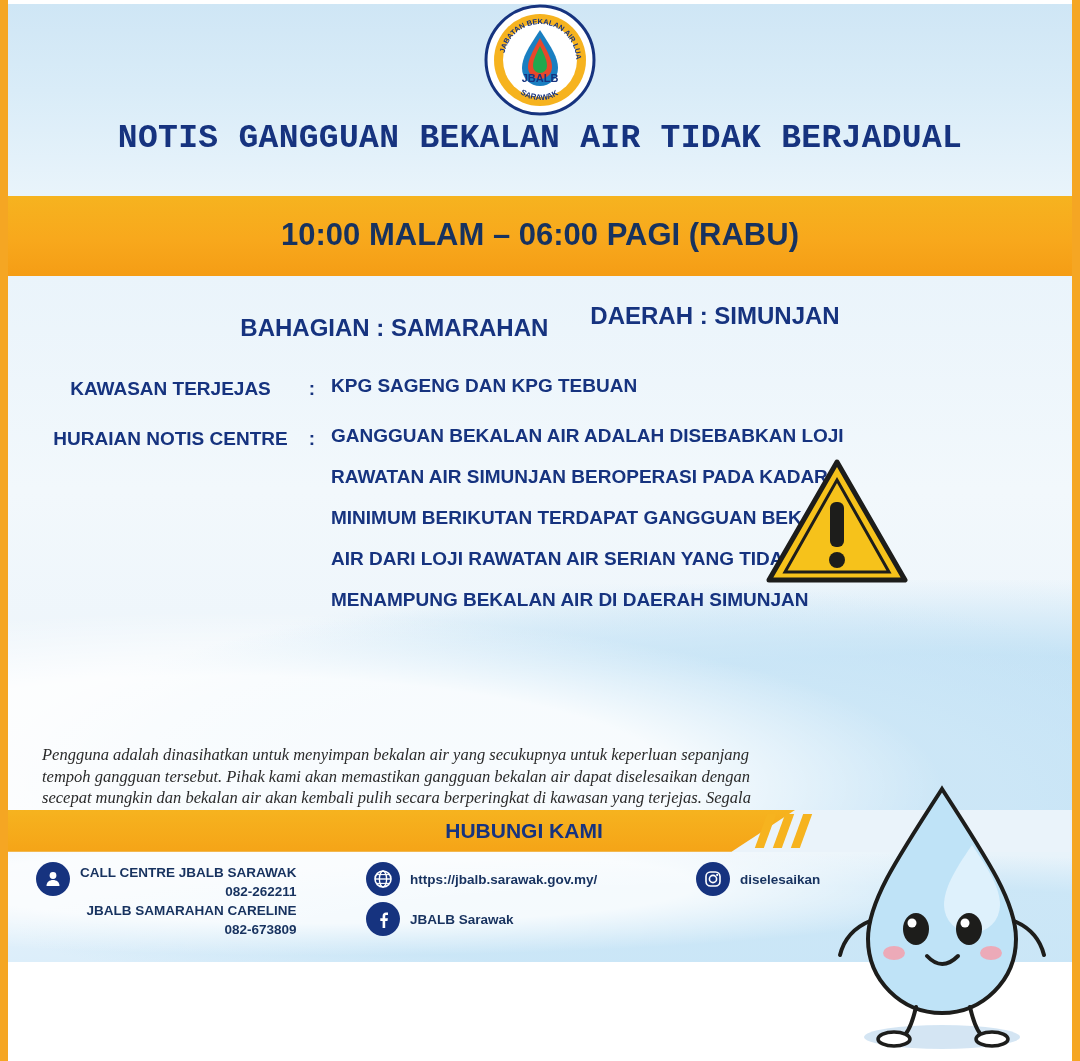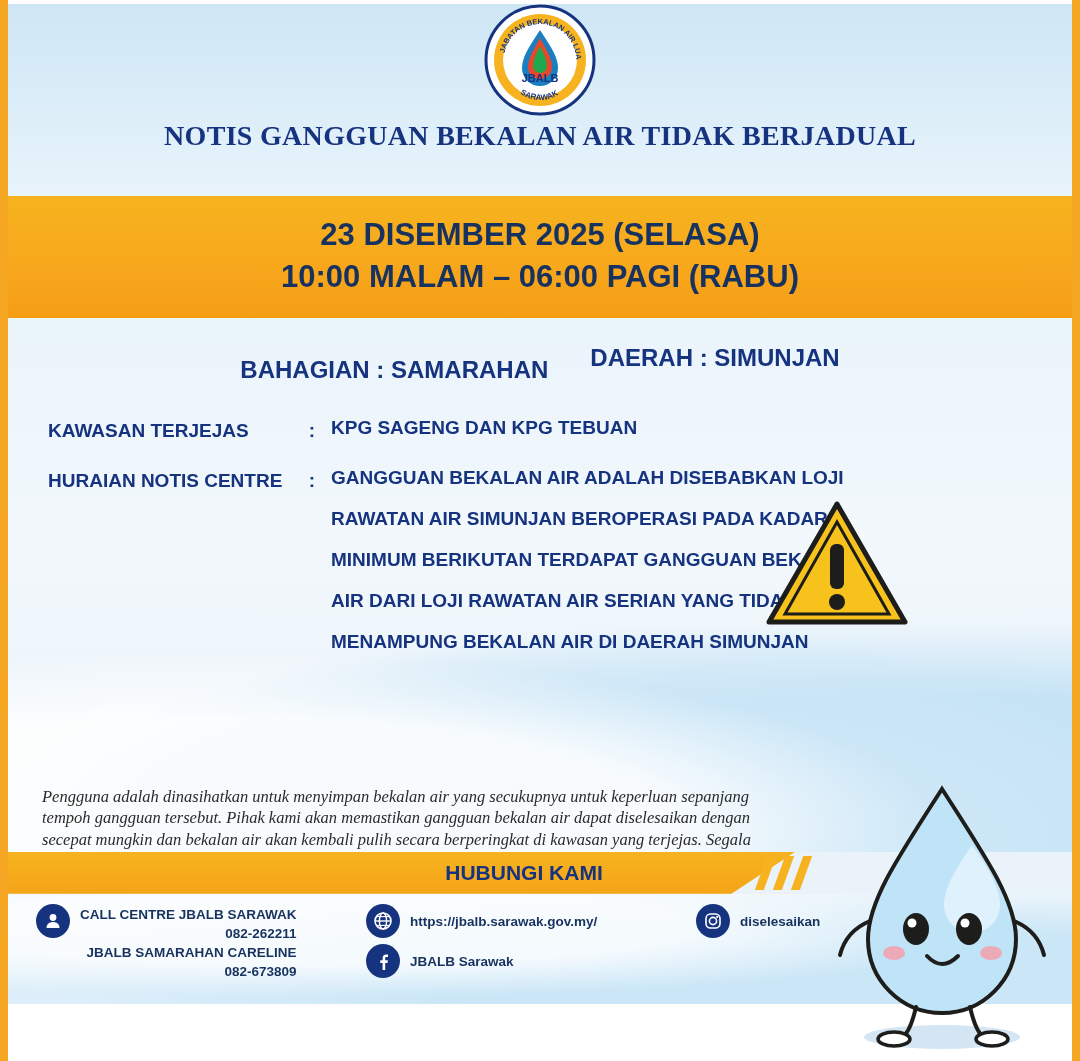--- a/index.html
+++ b/index.html
@@ -21,24 +21,24 @@
     height:192px;
     background:linear-gradient(180deg,#cfe6f5 0%,#d9ecf8 45%,#e9f4fb 100%);
     text-align:center;
   }
   .logo{
     width:112px;height:112px;margin:4px auto 0;
     position:relative;
   }
   .logo svg{display:block;}
   .title{
-    font-size:28px;font-weight:bold;color:#16337f;
+    font-size:33px;font-weight:bold;color:#16337f;
     letter-spacing:0.3px;
     margin-top:4px;
-    font-family:Liberation Serif, serif;
+    font-family:Liberation Mono, monospace;
   }
   
   .dateband{
     background:linear-gradient(180deg,#f6b31f 0%,#f8a81c 55%,#f59d15 100%);
     padding:18px 0 20px;
     text-align:center;
     color:#1d1d1d;
   }
   .dateband .l1{font-size:31px;font-weight:bold;line-height:1.35;color:#17325f;}
   .dateband .l2{font-size:31px;font-weight:bold;line-height:1.35;color:#17325f;}
@@ -63,21 +63,21 @@
   .region-row .itm{
     font-size:24px;font-weight:bold;color:#16337f;white-space:nowrap;
   }
   .bahagian{margin-top:12px;}
   .info{
     margin:28px 0 0 0;padding:0 40px;
     position:relative;
   }
   .row{display:flex;align-items:flex-start;margin-bottom:26px;}
   .lbl{
-    width:245px;text-align:left;
+    width:245px;text-align:center;
     font-size:19px;font-weight:bold;color:#16337f;
     padding-top:2px;
   }
   .colon{width:38px;text-align:center;font-size:19px;font-weight:bold;color:#16337f;padding-top:2px;}
   .val{
     font-size:19px;font-weight:bold;color:#16337f;
     line-height:1.0;
   }
   .val .line{margin-bottom:22px;}
   .val .line:last-child{margin-bottom:0;}
@@ -167,21 +167,20 @@
         <path id="arcBot" d="M22 62 A34 34 0 0 0 90 62" fill="none"></path>
         <text font-size="8" font-weight="bold" fill="#16337f" font-family="Liberation Sans, sans-serif">
           <textPath href="#arcBot" startOffset="30%">SARAWAK</textPath>
         </text>
       </svg>
     </div>
     <div class="title">NOTIS GANGGUAN BEKALAN AIR TIDAK BERJADUAL</div>
   </div>
 
   <div class="dateband">
-    <div class="l1">23 DISEMBER 2025 (SELASA)</div>
     <div class="l2">10:00 MALAM – 06:00 PAGI (RABU)</div>
   </div>
 
   <div class="body">
     <div class="waterbg"></div>
 
     <div class="region-row">
       <div class="itm bahagian">BAHAGIAN : SAMARAHAN</div>
       <div class="itm">DAERAH : SIMUNJAN</div>
     </div>

